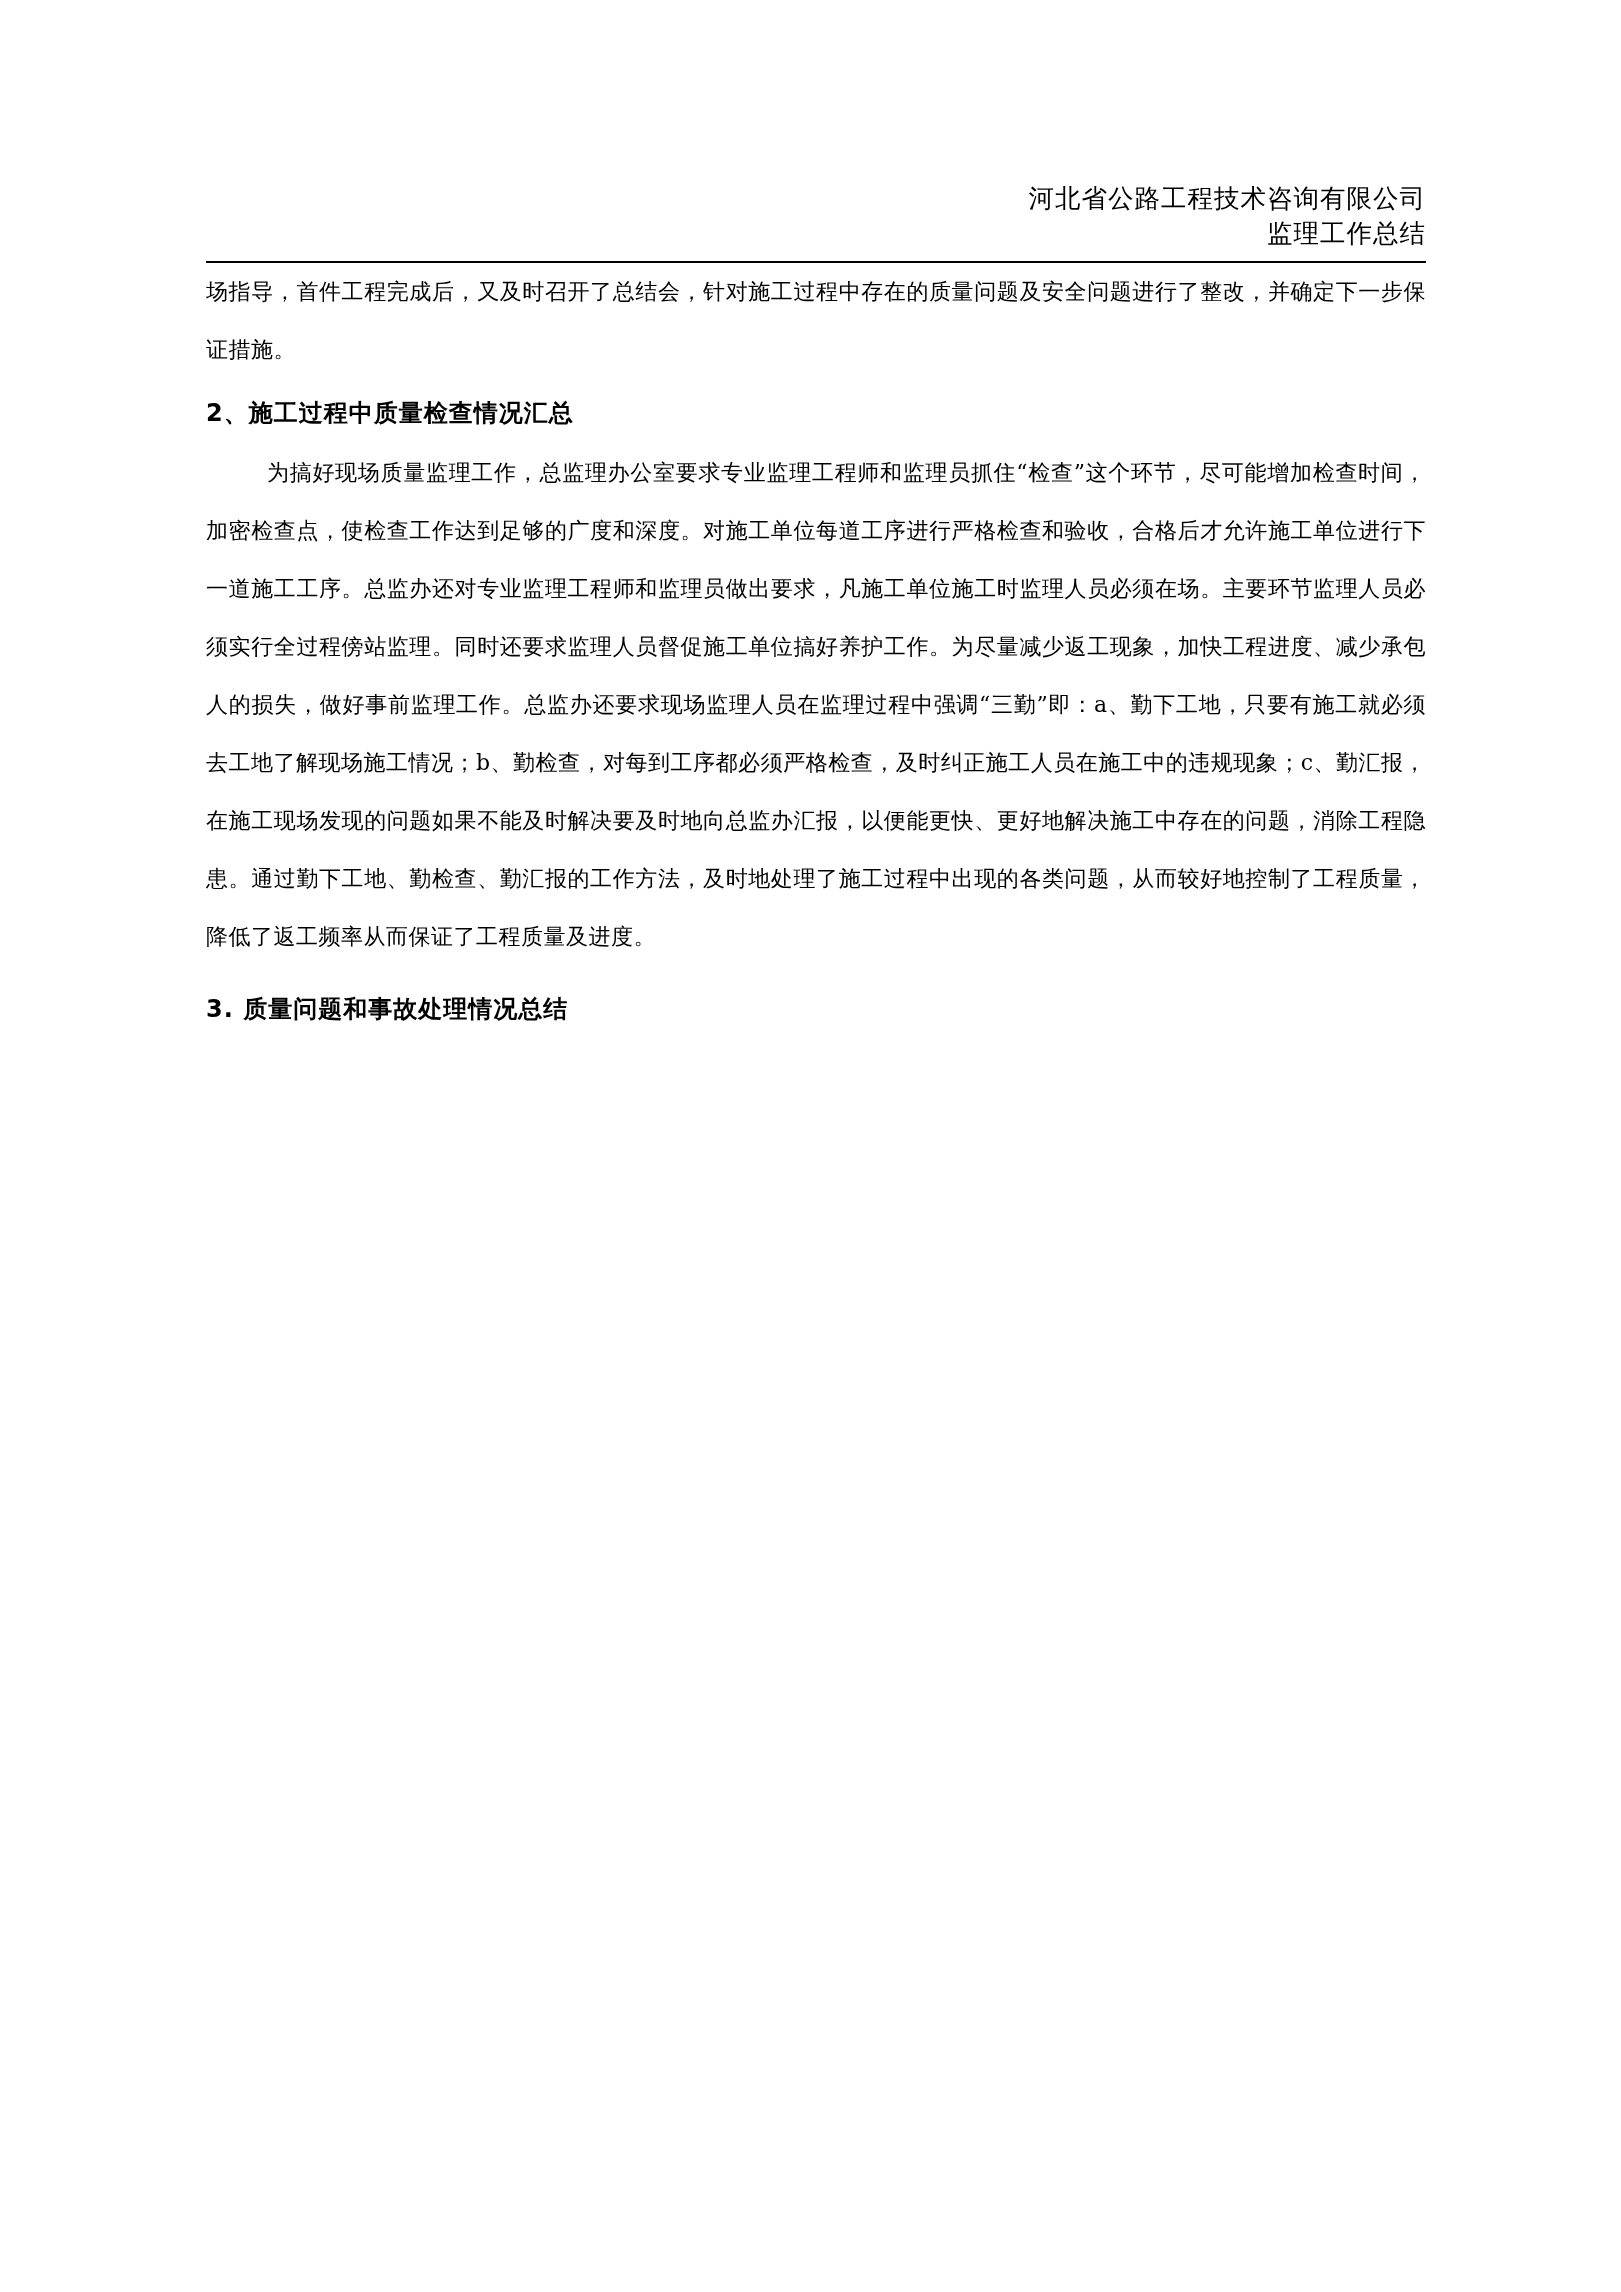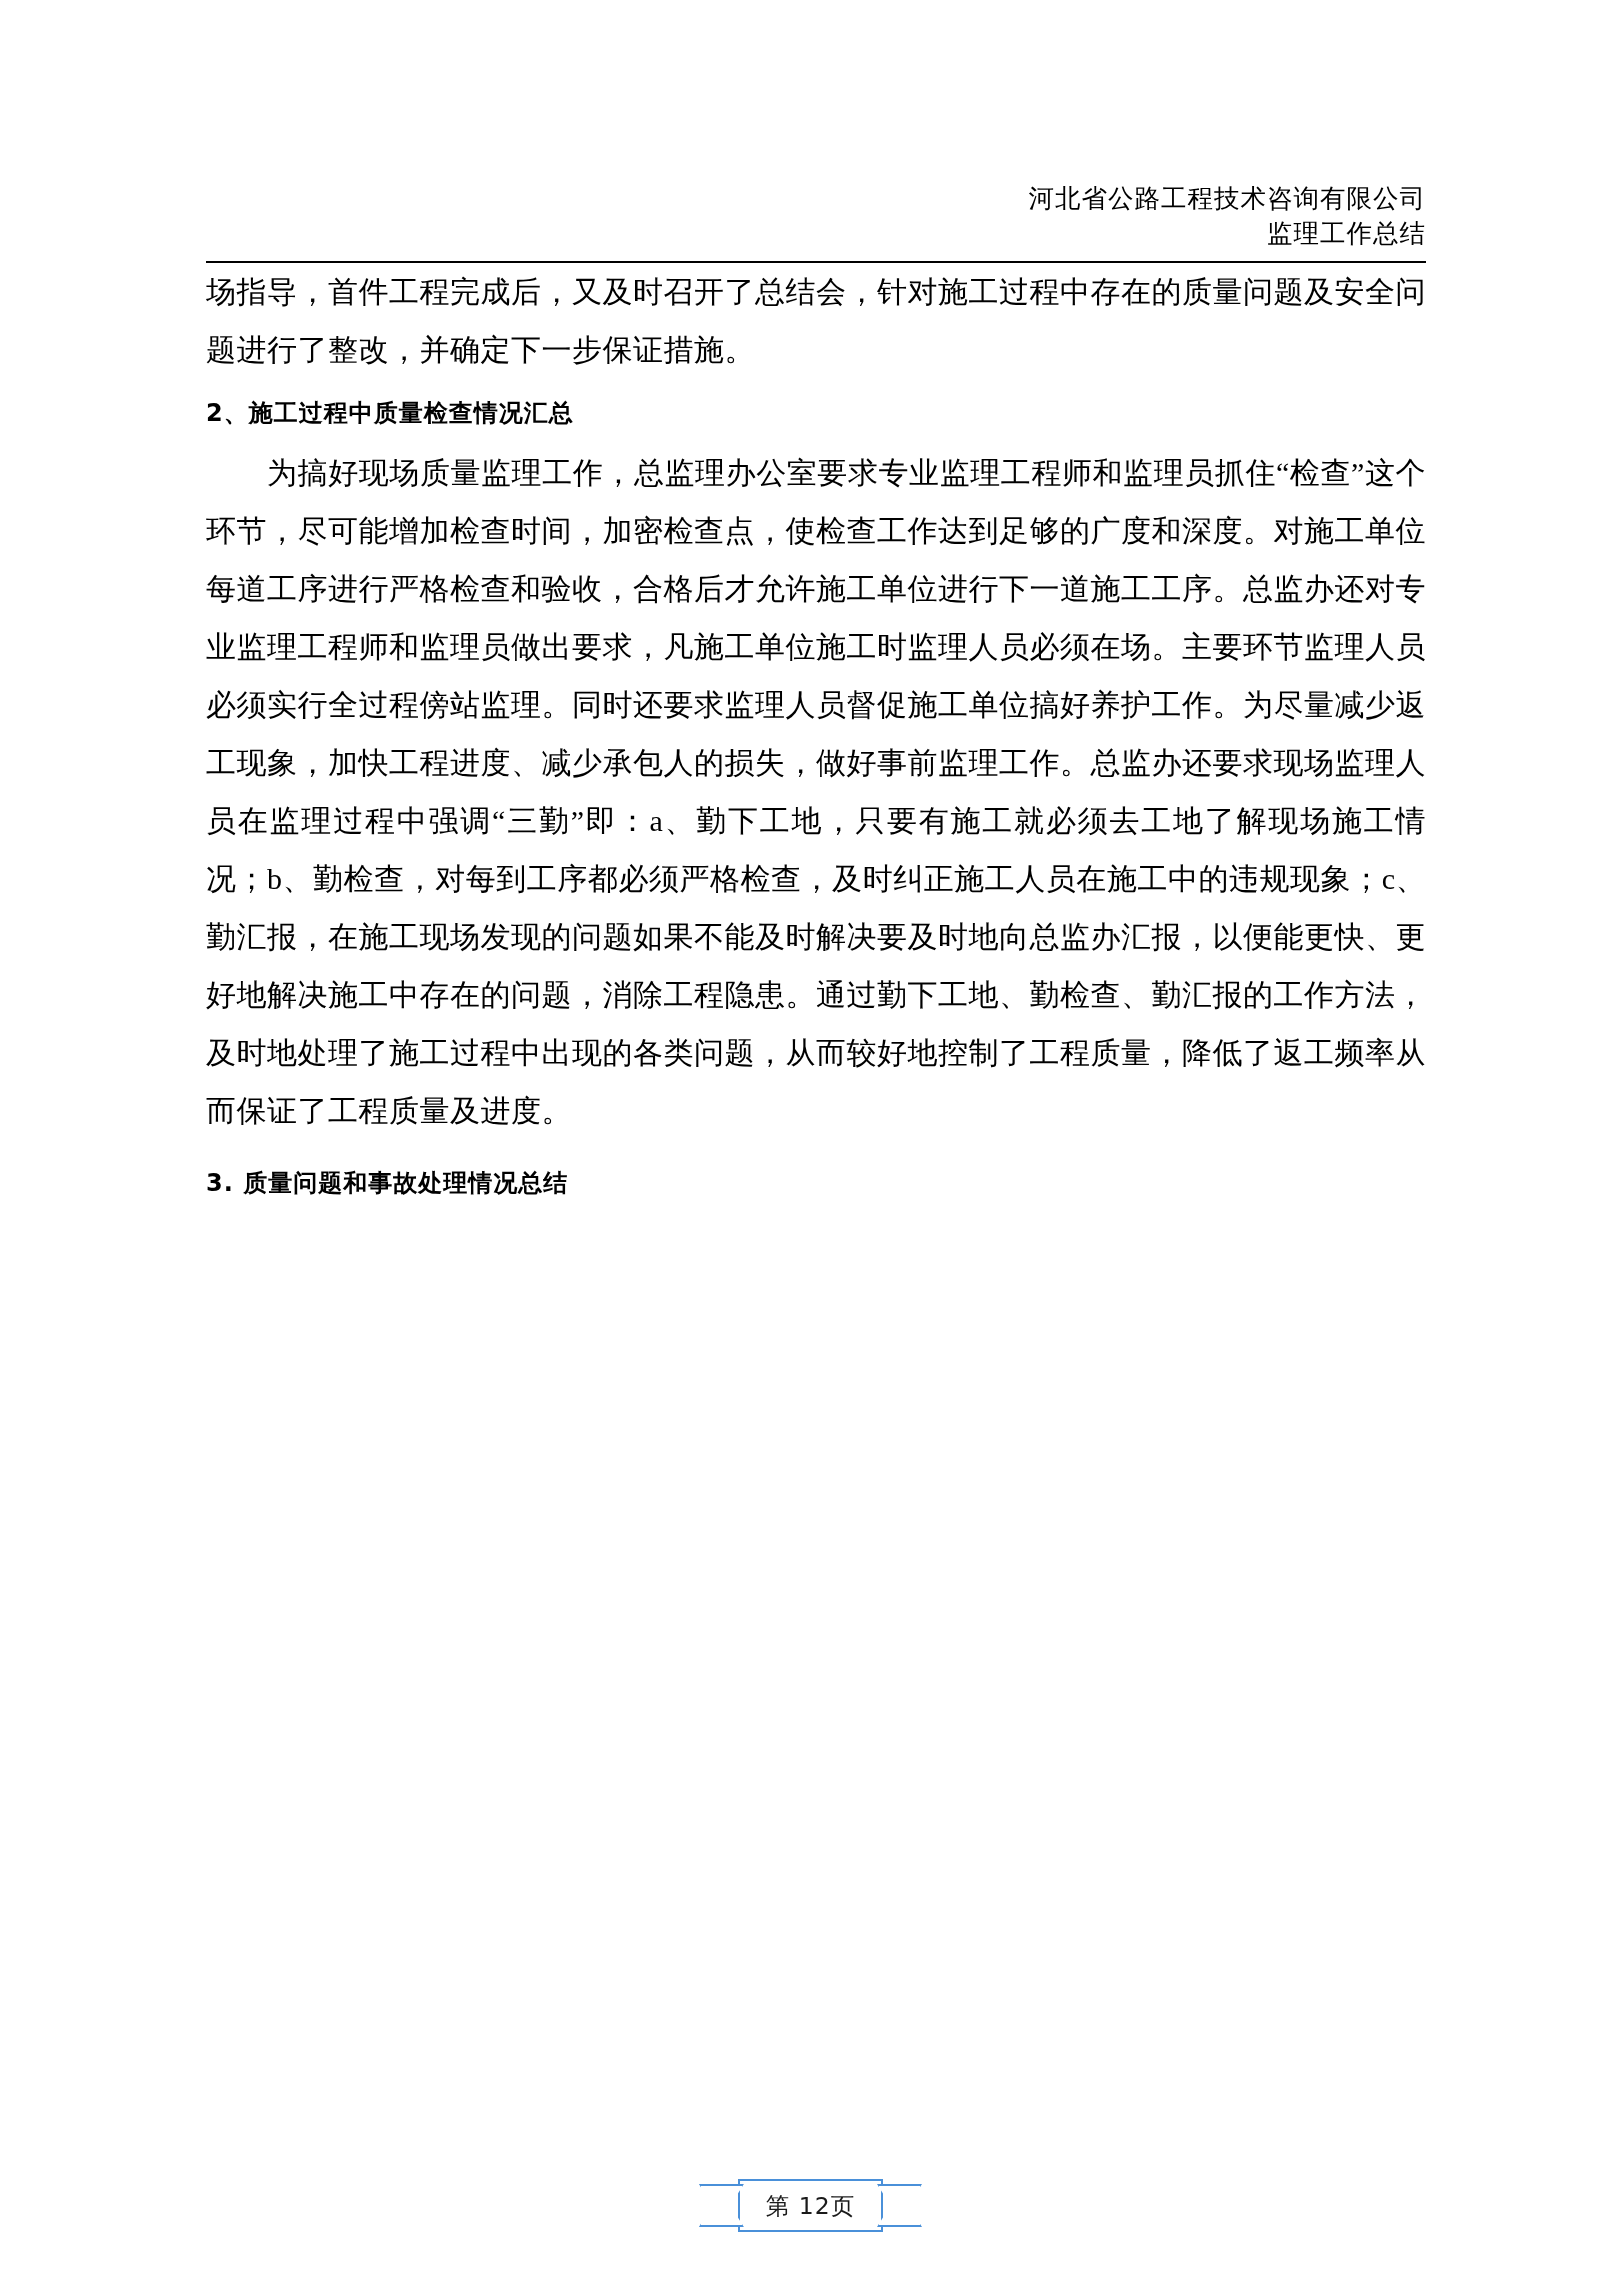--- a/index.html
+++ b/index.html
@@ -39,28 +39,27 @@
   }
   .header-right {
     white-space: nowrap;
   }
   .header-rule {
     border-top: 2.9px solid #000;
     width: 100%;
     margin-top: 0px;
   }
   .body-text {
-    font-size: 30px;
+    font-size: 22px;
     line-height: 58px;
     color: #000;
     text-align: justify;
     text-justify: inter-ideograph;
     letter-spacing: 0.5px;
     margin: 0;
-    font-family: Liberation Serif, serif;
   }
   .indent {
     text-indent: 61px;
   }
   .heading {
     font-family: "DejaVu Sans", "Liberation Sans", sans-serif;
     font-size: 24px;
     font-weight: bold;
     line-height: 61px;
     color: #000;
@@ -135,22 +134,15 @@
 
     <p class="body-text indent">为搞好现场质量监理工作，总监理办公室要求专业监理工程师和监理员抓住“检查”这个环节，尽可能增加检查时间，加密检查点，使检查工作达到足够的广度和深度。对施工单位每道工序进行严格检查和验收，合格后才允许施工单位进行下一道施工工序。总监办还对专业监理工程师和监理员做出要求，凡施工单位施工时监理人员必须在场。主要环节监理人员必须实行全过程傍站监理。同时还要求监理人员督促施工单位搞好养护工作。为尽量减少返工现象，加快工程进度、减少承包人的损失，做好事前监理工作。总监办还要求现场监理人员在监理过程中强调“三勤”即：a、勤下工地，只要有施工就必须去工地了解现场施工情况；b、勤检查，对每到工序都必须严格检查，及时纠正施工人员在施工中的违规现象；c、勤汇报，在施工现场发现的问题如果不能及时解决要及时地向总监办汇报，以便能更快、更好地解决施工中存在的问题，消除工程隐患。通过勤下工地、勤检查、勤汇报的工作方法，及时地处理了施工过程中出现的各类问题，从而较好地控制了工程质量，降低了返工频率从而保证了工程质量及进度。</p>
 
     <div class="gap-small"></div>
 
 
     <h2 class="heading">3. 质量问题和事故处理情况总结</h2>
 
   </div>
 
-  <div class="footer">
-    <div class="ribbon">
-      <span class="ribbon-wing left"></span>
-      <span class="ribbon-center">第 12页</span>
-      <span class="ribbon-wing right"></span>
-    </div>
-  </div>
 
 </div>
 
 
 </body></html>

